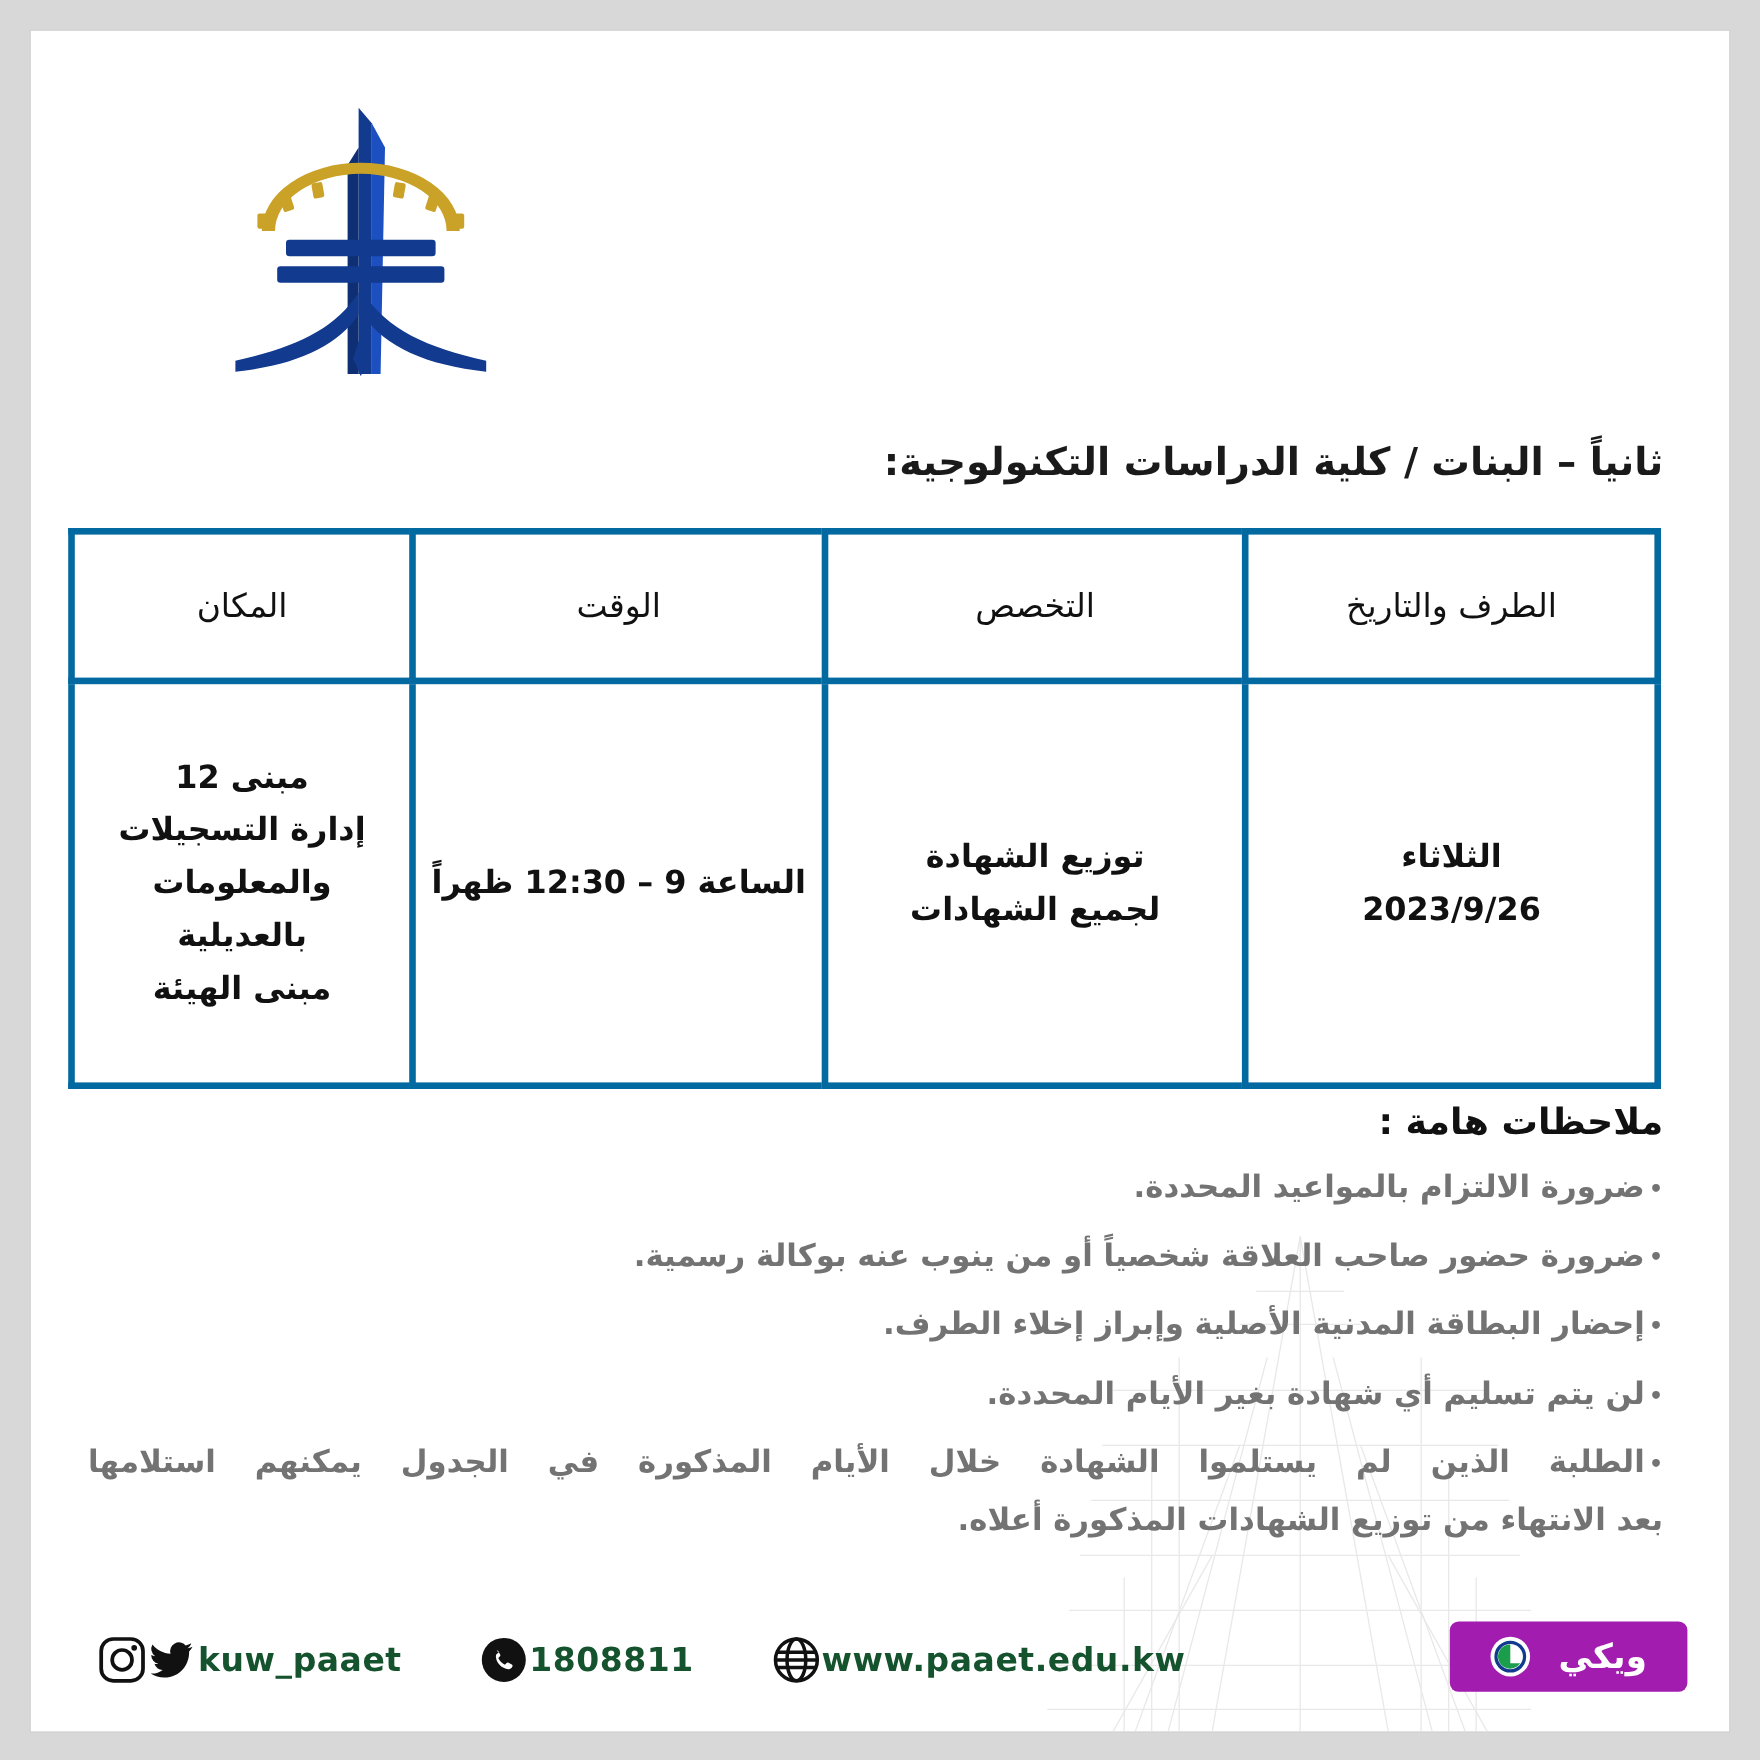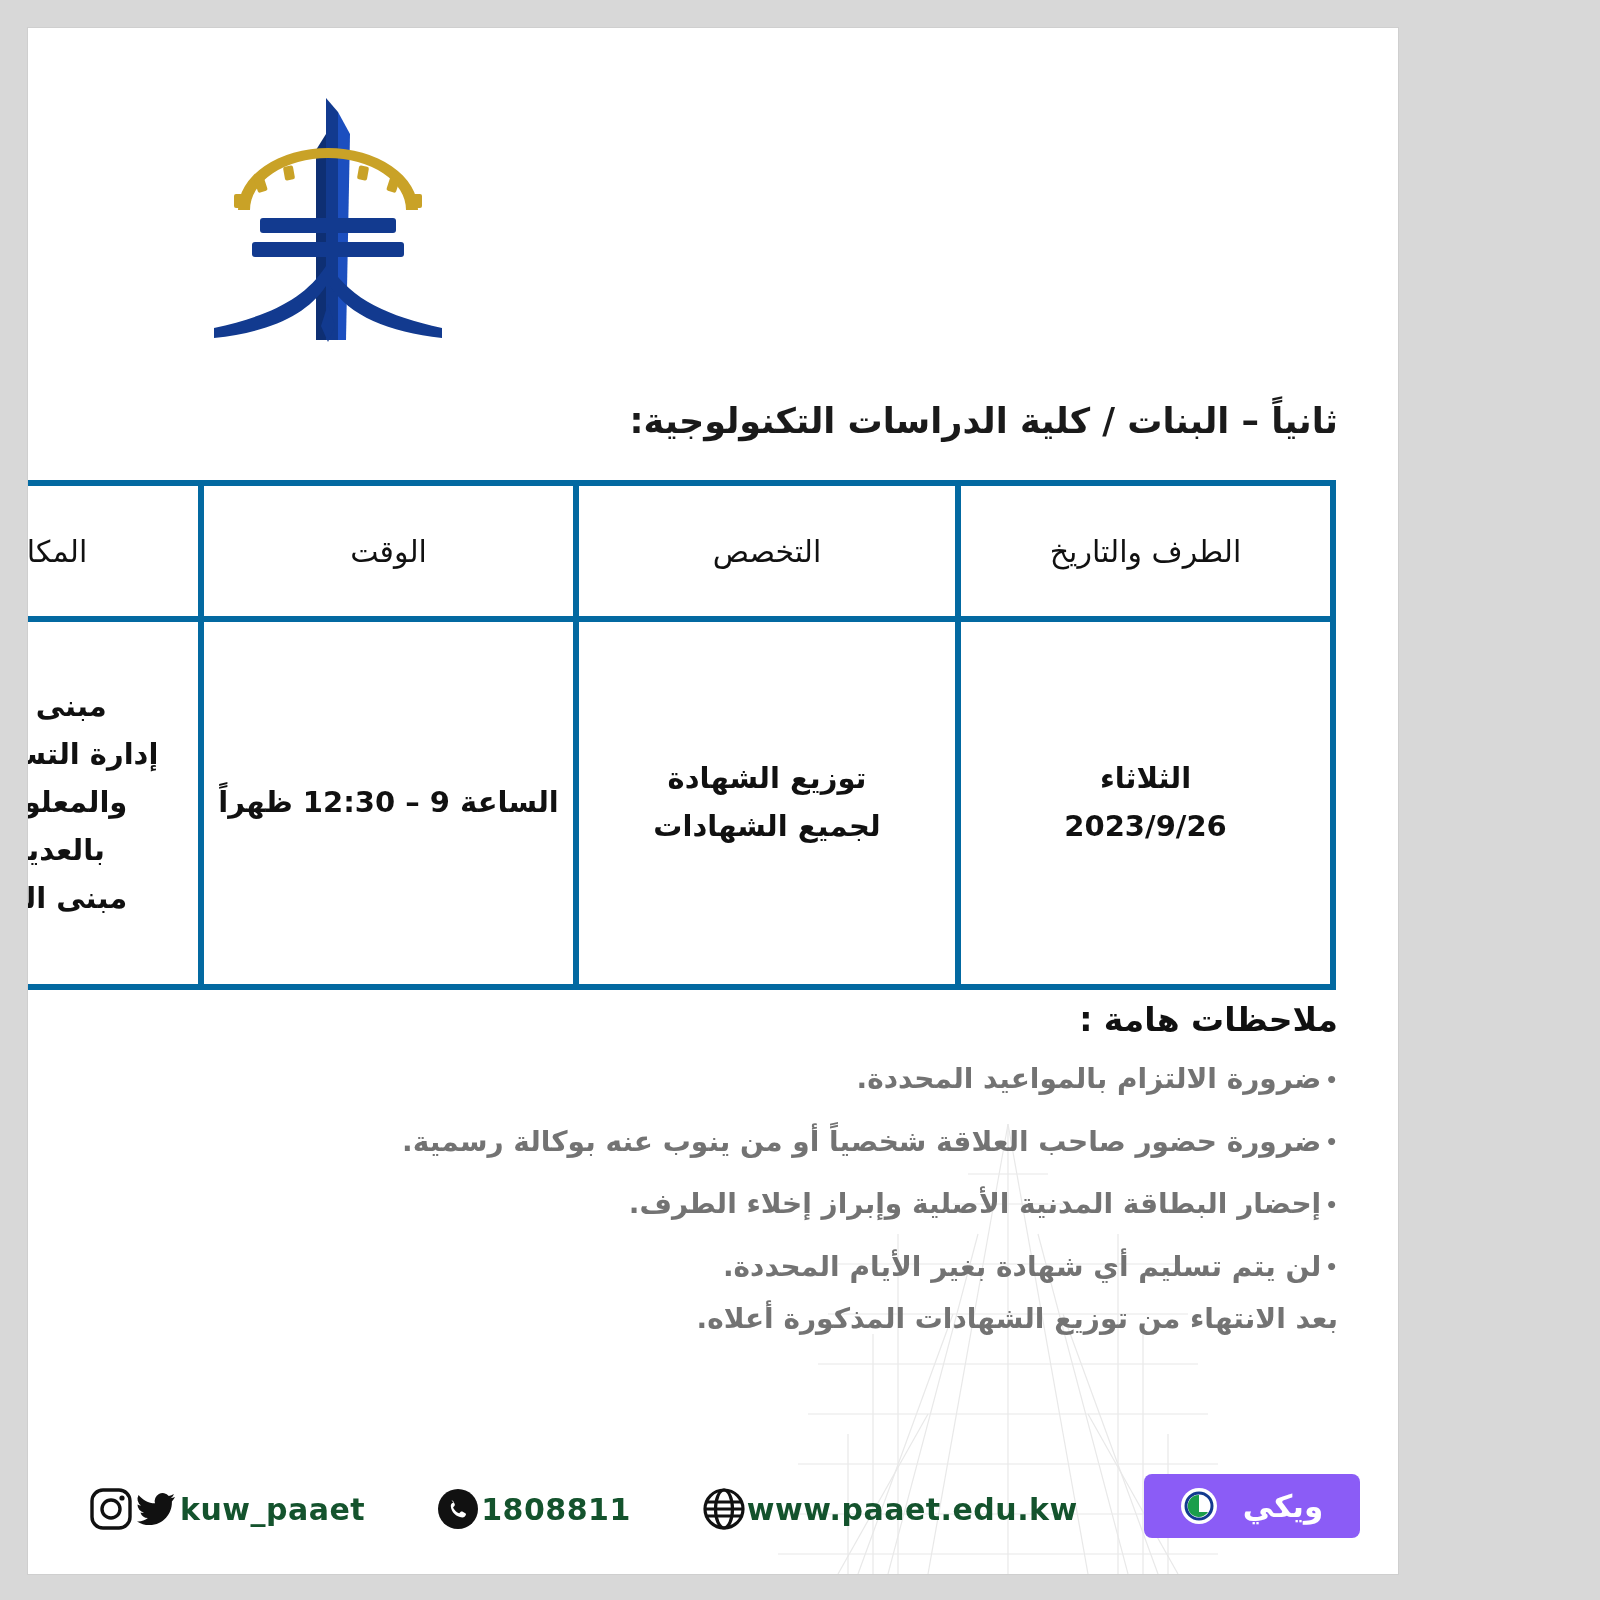--- a/index.html
+++ b/index.html
@@ -10,21 +10,21 @@
   body {
     width: 1600px;
     height: 1600px;
     font-family: "DejaVu Sans", "Liberation Sans", sans-serif;
     overflow: hidden;
   }
   .page {
     position: absolute;
     left: 28px;
     top: 28px;
-    width: 1370px;
+    width: 1544px;
     height: 1546px;
     background: #ffffff;
     box-shadow: 0 0 0 1px #cfcfcf;
     overflow: hidden;
   }
 
   
   .watermark {
     position: absolute;
     right: 180px;
@@ -161,21 +161,21 @@
     align-items: center;
   }
   .footer .group + .group { margin-left: 30px; }
 
   .badge {
     position: absolute;
     right: 38px;
     bottom: 36px;
     width: 216px;
     height: 64px;
-    background: #8b5cf6;
+    background: #a21caf;
     border-radius: 8px;
     display: flex;
     align-items: center;
     justify-content: center;
     gap: 26px;
     direction: rtl;
   }
   .badge .badge-text {
     color: #ffffff;
     font-size: 31px;
@@ -288,20 +288,23 @@
     </div>
     <div class="note-line">
       <span class="bullet">•</span><span>ضرورة حضور صاحب العلاقة شخصياً أو من ينوب عنه بوكالة رسمية.</span>
     </div>
     <div class="note-line">
       <span class="bullet">•</span><span>إحضار البطاقة المدنية الأصلية وإبراز إخلاء الطرف.</span>
     </div>
     <div class="note-line">
       <span class="bullet">•</span><span>لن يتم تسليم أي شهادة بغير الأيام المحددة.</span>
     </div>
+    <div class="note-line note-wide">
+      <span class="bullet">•</span><span>الطلبة الذين لم يستلموا الشهادة خلال الأيام المذكورة في الجدول يمكنهم استلامها</span>
+    </div>
     <div class="note-line note-wide-2">
       <span>بعد الانتهاء من توزيع الشهادات المذكورة أعلاه.</span>
     </div>
   </div>
 
   <div class="footer">
     <div class="group">
       <span class="ico">
         <svg width="44" height="44" viewBox="0 0 44 44">
           <rect x="3" y="3" width="38" height="38" rx="11" fill="none" stroke="#111" stroke-width="3.4"></rect>

